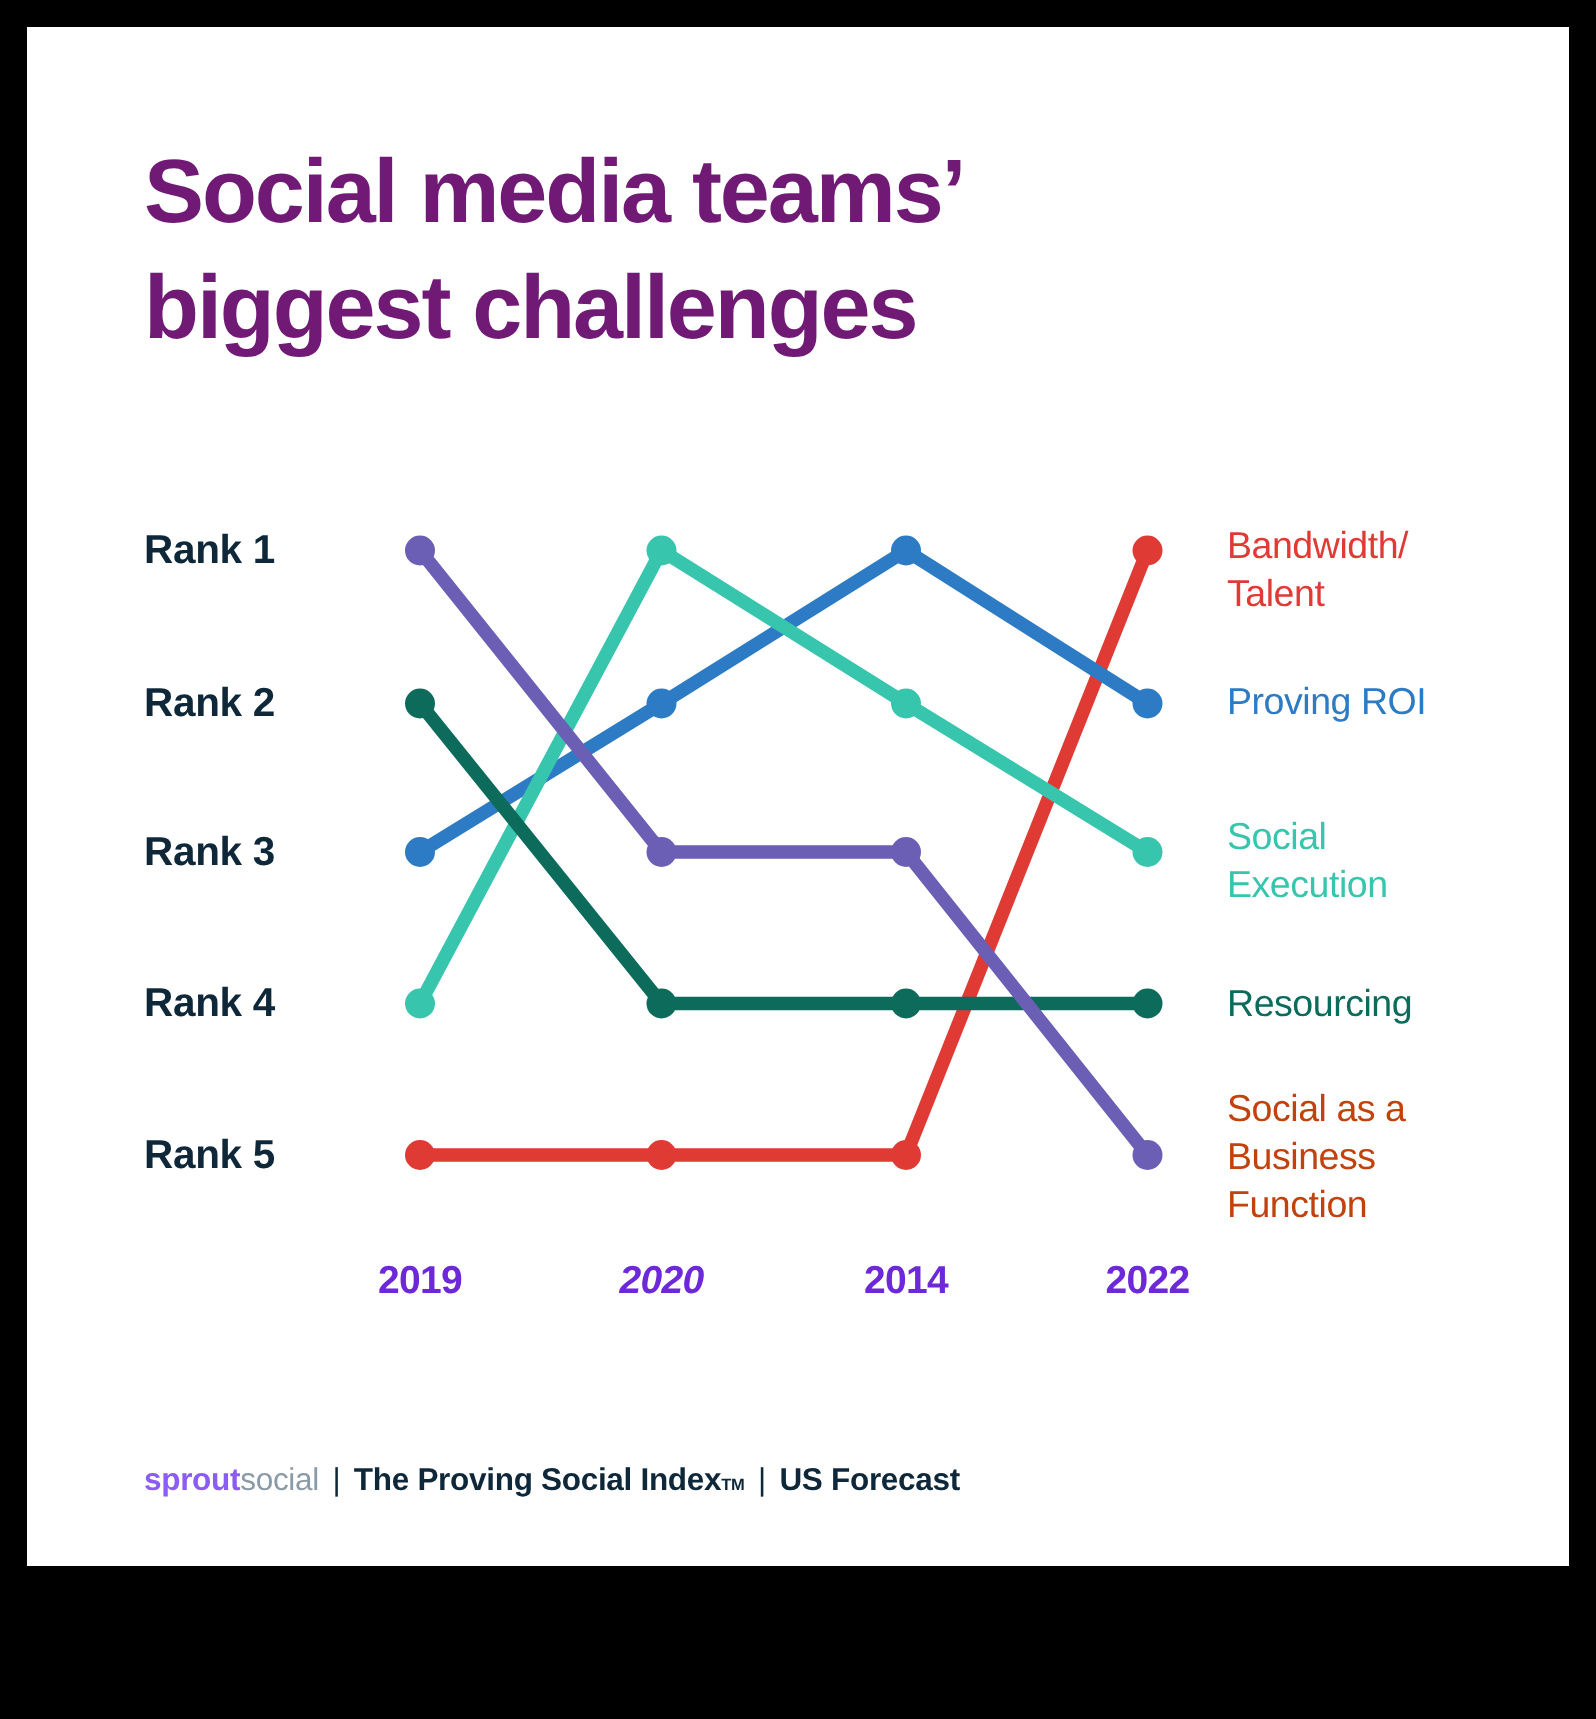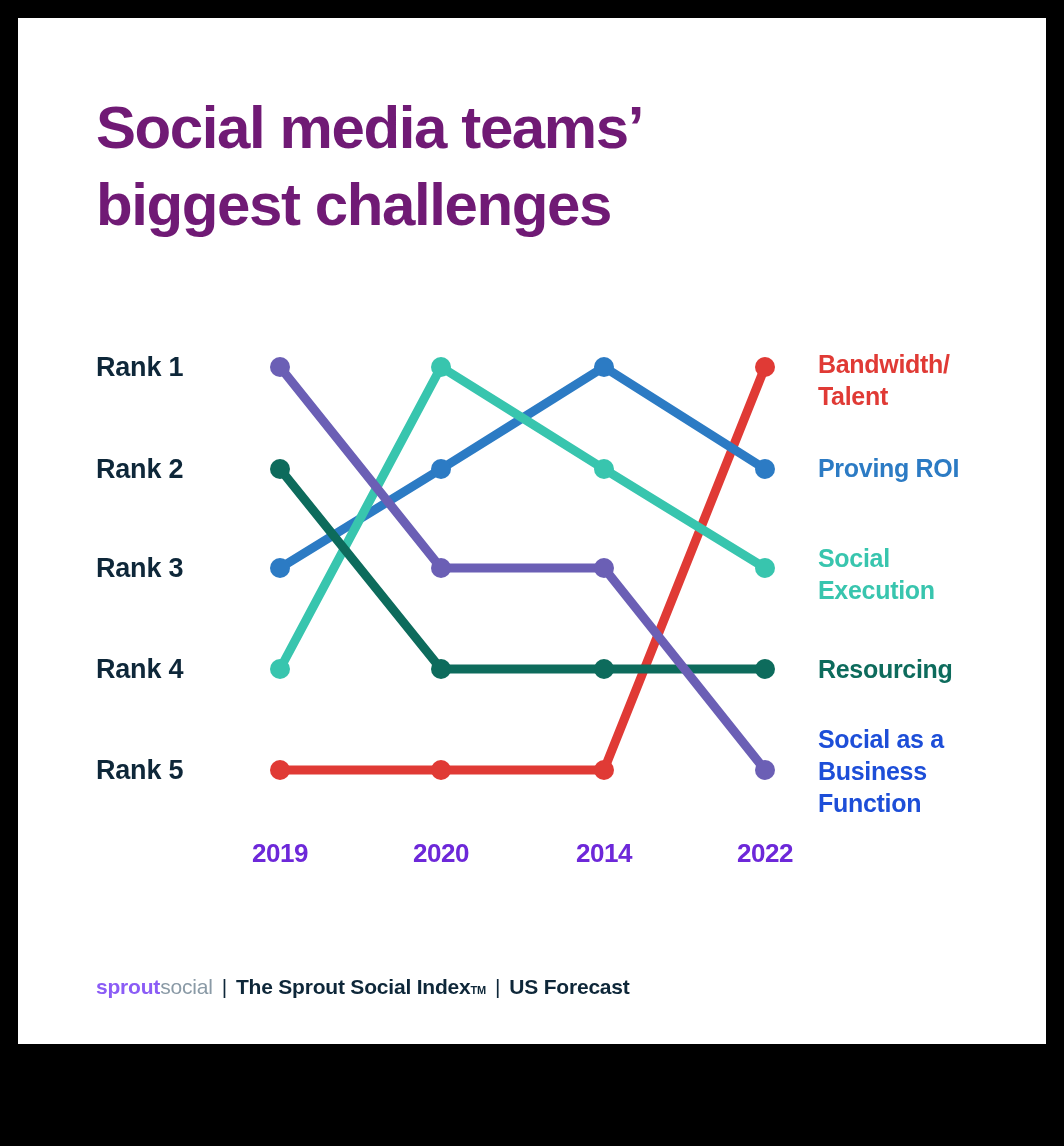--- a/index.html
+++ b/index.html
@@ -61,21 +61,21 @@
     font-size: 26px;
     font-weight: 700;
     color: #6d28d9;
     letter-spacing: -0.5px;
     transform: translateX(-50%);
     white-space: nowrap;
   }
   .legend-label {
     position: absolute;
     font-size: 25px;
-    font-weight: 700;
+    font-weight: 400;
     line-height: 1.28;
     letter-spacing: -0.3px;
     white-space: pre-line;
   }
   .plot-svg {
     position: absolute;
     left: 0;
     top: 0;
     width: 1028px;
     height: 1026px;
@@ -124,21 +124,21 @@
 
     <div class="chart-area">
 
       <div class="rank-label" style="left: 78px; top: 349px;">Rank 1</div>
       <div class="rank-label" style="left: 78px; top: 451px;">Rank 2</div>
       <div class="rank-label" style="left: 78px; top: 550px;">Rank 3</div>
       <div class="rank-label" style="left: 78px; top: 651px;">Rank 4</div>
       <div class="rank-label" style="left: 78px; top: 752px;">Rank 5</div>
 
       <div class="year-label" style="left: 262px; top: 820px;">2019</div>
-      <div class="year-label" style="left: 423px; top: 820px;">2020</div>
+      <div class="year-label" style="left: 423px; top: 820px; font-style: italic;">2020</div>
       <div class="year-label" style="left: 586px; top: 820px;">2014</div>
       <div class="year-label" style="left: 747px; top: 820px;">2022</div>
 
       <svg class="plot-svg" viewBox="0 0 1028 1026" preserveAspectRatio="none" id="plot-svg">
           <path d="M262 752 L423 752 L586 752 L747 349" fill="none" stroke="#E03A35" stroke-width="9" stroke-linecap="round" stroke-linejoin="round"></path>
           <circle cx="262" cy="752" r="10" fill="#E03A35"></circle>
           <circle cx="423" cy="752" r="10" fill="#E03A35"></circle>
           <circle cx="586" cy="752" r="10" fill="#E03A35"></circle>
           <circle cx="747" cy="349" r="10" fill="#E03A35"></circle>
           <path d="M262 550 L423 451 L586 349 L747 451" fill="none" stroke="#2C7BC4" stroke-width="9" stroke-linecap="round" stroke-linejoin="round"></path>
@@ -162,30 +162,30 @@
           <circle cx="586" cy="550" r="10" fill="#6B5FB5"></circle>
           <circle cx="747" cy="752" r="10" fill="#6B5FB5"></circle>
         </svg>
 
       <div class="legend-label" style="left: 800px; top: 330px; color: rgb(224, 58, 53);">Bandwidth/
 Talent</div>
       <div class="legend-label" style="left: 800px; top: 434px; color: rgb(44, 123, 196);">Proving ROI</div>
       <div class="legend-label" style="left: 800px; top: 524px; color: rgb(56, 197, 174);">Social
 Execution</div>
       <div class="legend-label" style="left: 800px; top: 635px; color: rgb(13, 107, 92);">Resourcing</div>
-      <div class="legend-label" style="left: 800px; top: 705px; color: #1d4ed8;">Social as a
+      <div class="legend-label" style="left: 800px; top: 705px; color: #c2410c;">Social as a
 Business
 Function</div>
 
     </div>
 
     <div class="footer">
       <span class="brand-sprout">sprout</span>
         <span class="brand-social">social</span>
       <span class="footer-sep">|</span>
-      <span class="footer-text">The Sprout Social Index</span>
+      <span class="footer-text">The Proving Social Index</span>
         <span class="tm">TM</span>
       <span class="footer-sep">|</span>
       <span class="footer-text">US Forecast</span>
     </div>
 
   </div>
 </div>
 
 </body></html>

